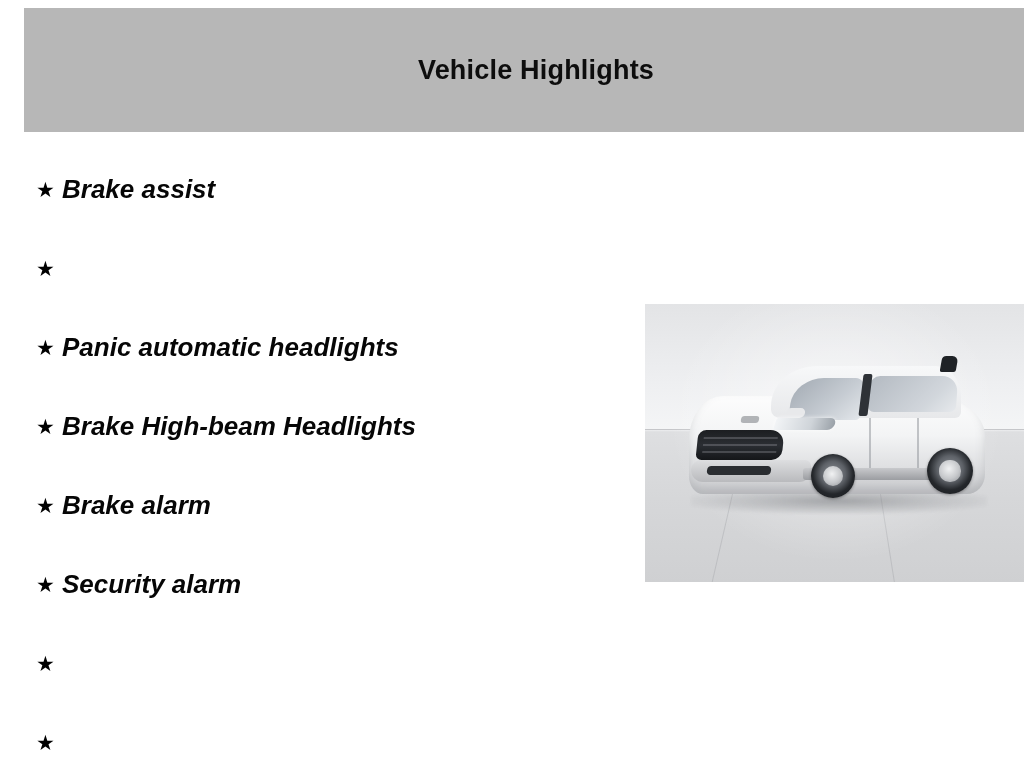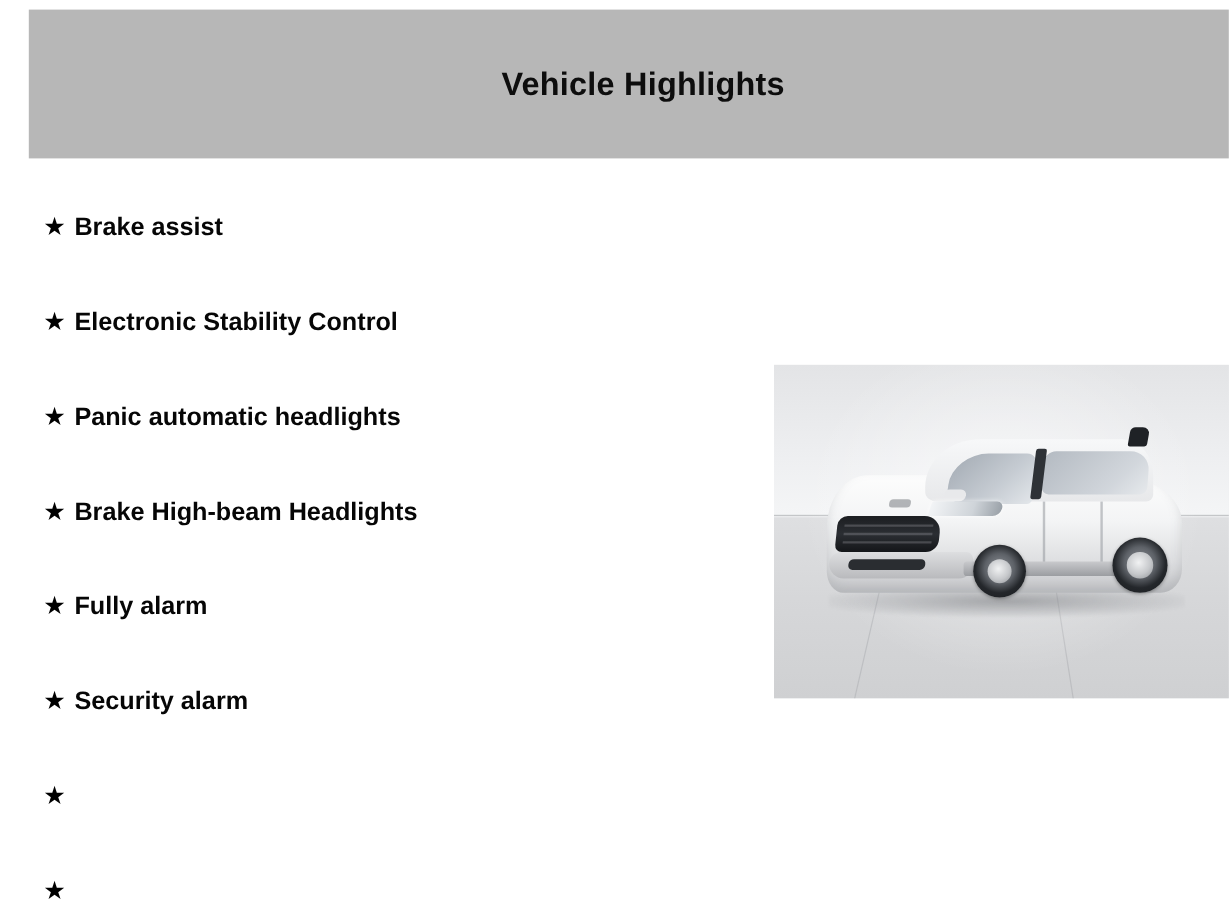--- a/index.html
+++ b/index.html
@@ -62,24 +62,25 @@
   }
   .bullet-star {
     width: 26px;
     font-size: 21px;
     line-height: 1;
     color: #000000;
     text-align: left;
     flex: 0 0 auto;
   }
   .item-label {
-    font-size: 21px;
+    font-size: 26px;
     font-weight: bold;
     color: #060606;
     white-space: nowrap;
+    font-style: italic;
   }
   
   .vehicle-photo {
     position: absolute;
     left: 621px;
     top: 172px;
     width: 382px;
     height: 278px;
     overflow: hidden;
     background: #e9eaec;
@@ -315,33 +316,32 @@
 
   <div class="content">
 
     <ul class="highlights-list">
       <li class="highlight-item">
         <span class="bullet-star">★</span>
         <span class="item-label">Brake assist</span>
       </li>
       <li class="highlight-item">
         <span class="bullet-star">★</span>
-        <span class="item-label">Electronic Stability Control</span>
       </li>
       <li class="highlight-item">
         <span class="bullet-star">★</span>
         <span class="item-label">Panic automatic headlights</span>
       </li>
       <li class="highlight-item">
         <span class="bullet-star">★</span>
         <span class="item-label">Brake High-beam Headlights</span>
       </li>
       <li class="highlight-item">
         <span class="bullet-star">★</span>
-        <span class="item-label">Fully alarm</span>
+        <span class="item-label">Brake alarm</span>
       </li>
       <li class="highlight-item">
         <span class="bullet-star">★</span>
         <span class="item-label">Security alarm</span>
       </li>
       <li class="highlight-item">
         <span class="bullet-star">★</span>
       </li>
       <li class="highlight-item">
         <span class="bullet-star">★</span>

